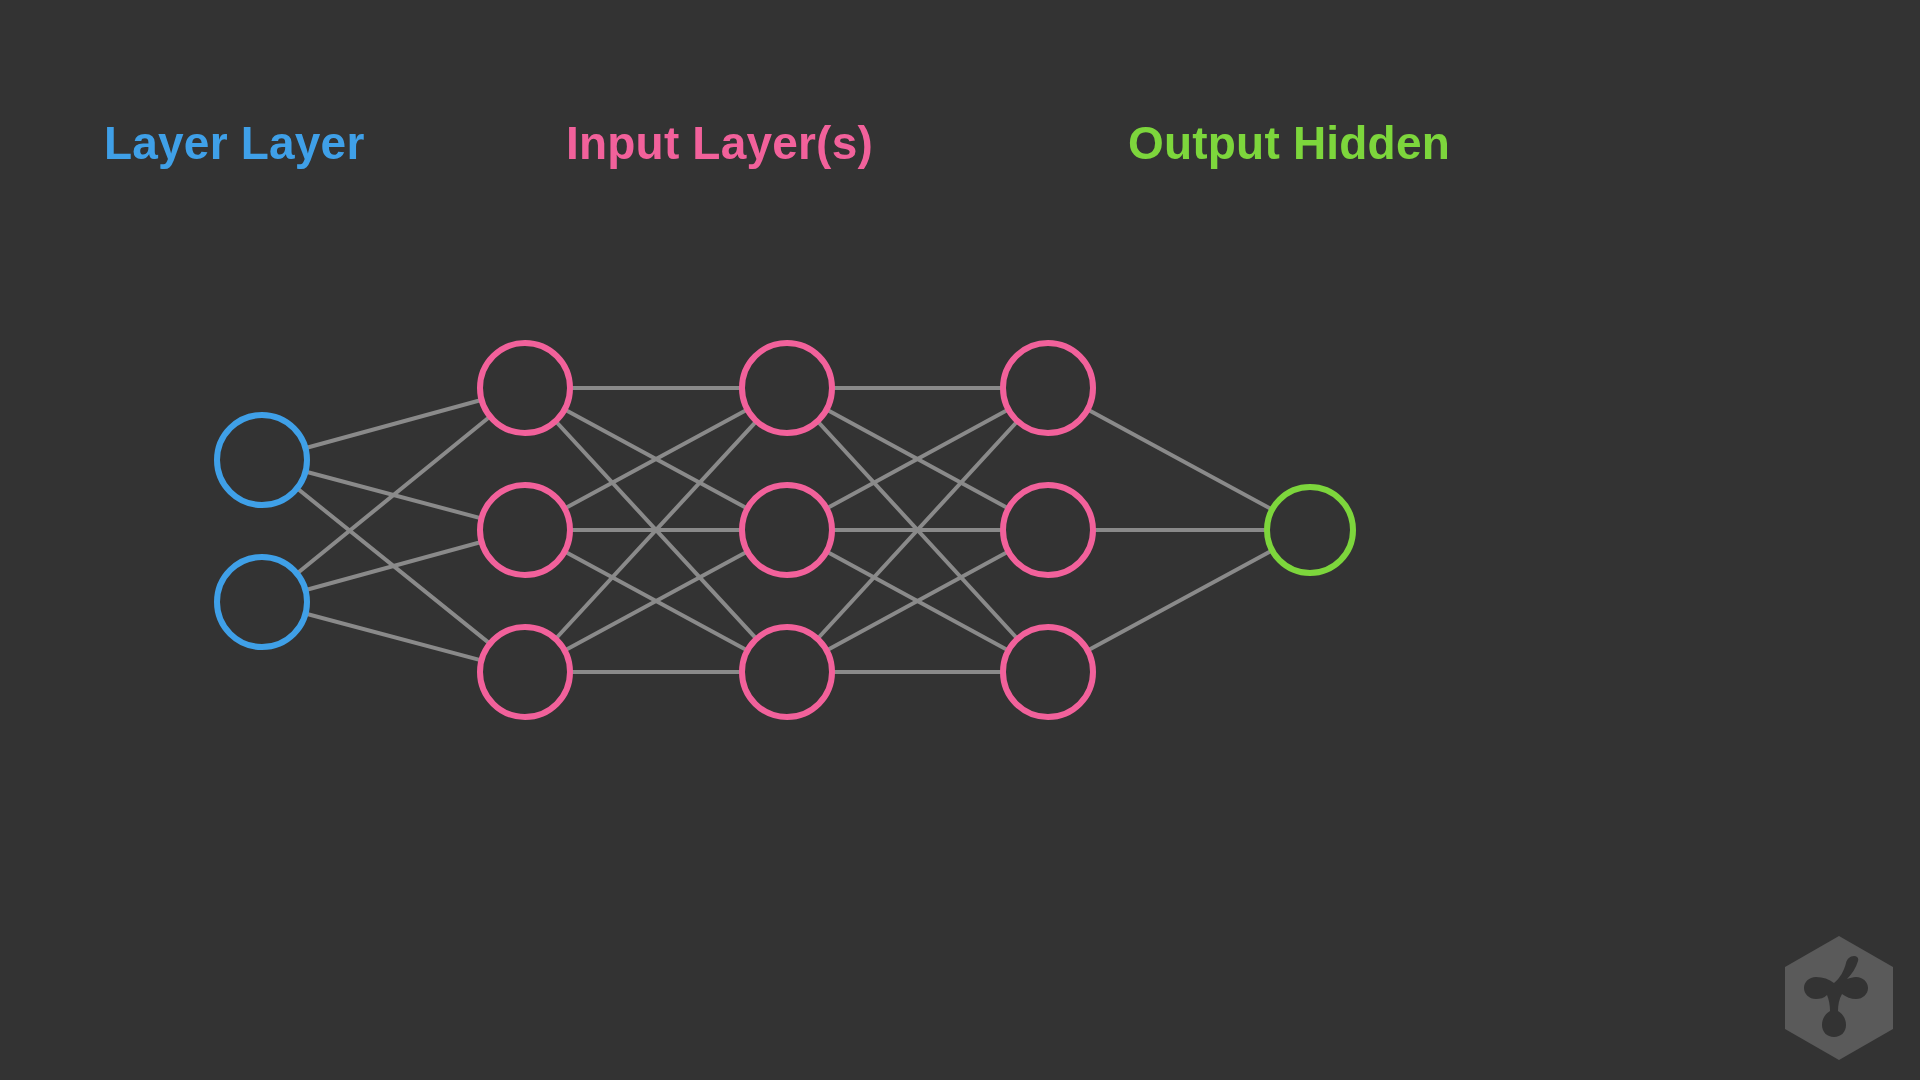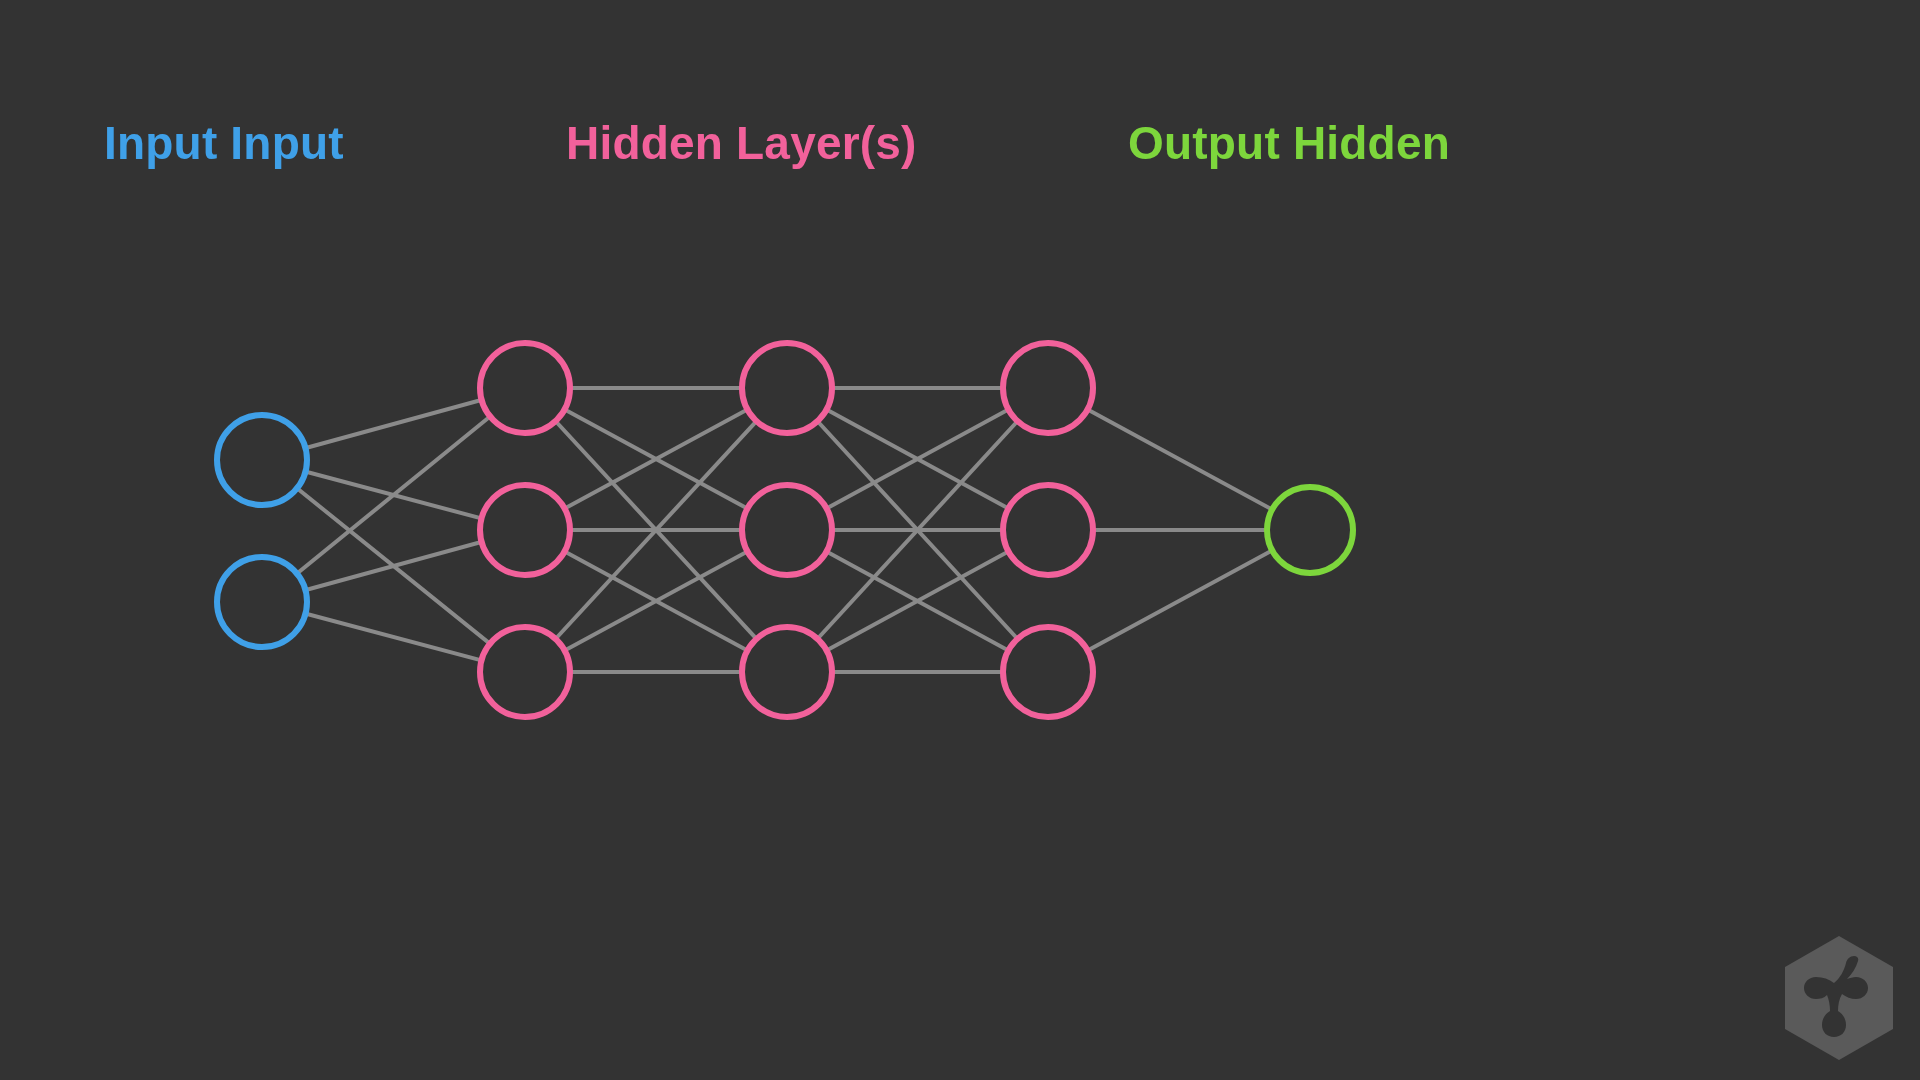--- a/index.html
+++ b/index.html
@@ -103,23 +103,23 @@
         <circle cx="1048" cy="388" r="45" fill="none" stroke="#F2619B" stroke-width="6"></circle>
         <circle cx="1048" cy="530" r="45" fill="#333333"></circle>
         <circle cx="1048" cy="530" r="45" fill="none" stroke="#F2619B" stroke-width="6"></circle>
         <circle cx="1048" cy="672" r="45" fill="#333333"></circle>
         <circle cx="1048" cy="672" r="45" fill="none" stroke="#F2619B" stroke-width="6"></circle>
         <circle cx="1310" cy="530" r="43" fill="#333333"></circle>
         <circle cx="1310" cy="530" r="43" fill="none" stroke="#7DD63C" stroke-width="6"></circle>
       </g>
   </svg>
 
-  <div class="layer-label" id="label-input" style="left: 104px; top: 120px; color: rgb(63, 160, 232);">Input Input</div>
+  <div class="layer-label" id="label-input" style="left: 104px; top: 120px; color: rgb(63, 160, 232);">Layer Layer</div>
 
-  <div class="layer-label" id="label-hidden" style="left: 566px; top: 120px; color: rgb(242, 97, 155);">Hidden Layer(s)</div>
+  <div class="layer-label" id="label-hidden" style="left: 566px; top: 120px; color: rgb(242, 97, 155);">Input Layer(s)</div>
 
   <div class="layer-label" id="label-output" style="left: 1128px; top: 120px; color: rgb(125, 214, 60);">Output Hidden</div>
 
   <svg id="watermark" viewBox="0 0 118 128" xmlns="http://www.w3.org/2000/svg">
     <path id="wm-hex" d="M59 2 L113 33 L113 95 L59 126 L5 95 L5 33 Z" fill="#5A5A5A"></path>
     <path id="wm-mark" fill="#333333" d="M74 22
              C70 22 67 25 66 29
              C64 37 60 44 54 49
              C49 45 43 43 36 43
              C29 43 24 48 24 54

